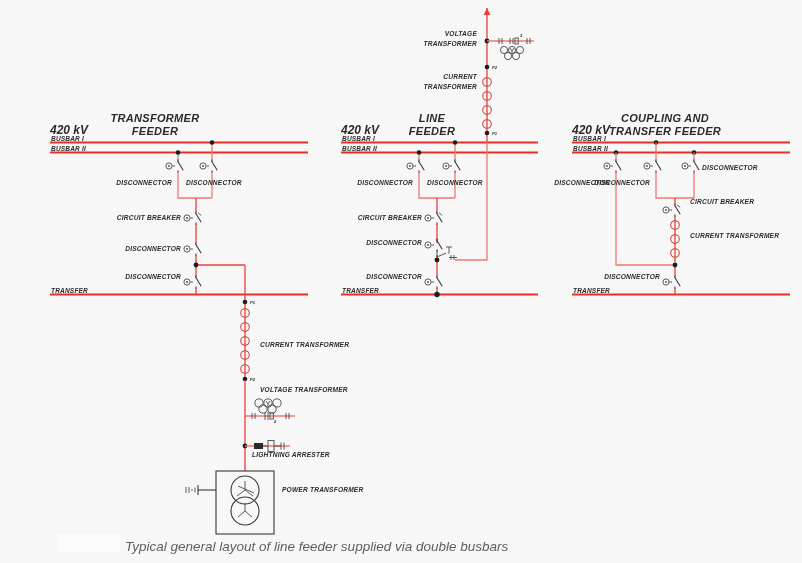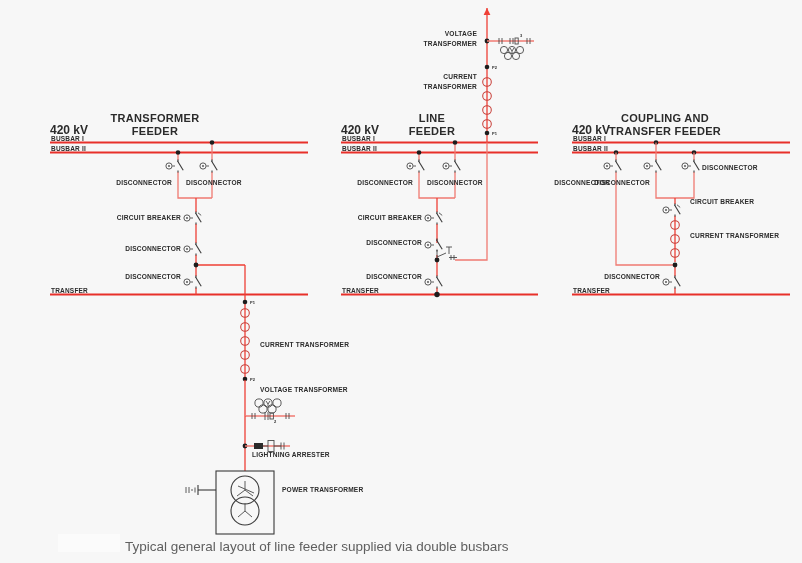--- a/index.html
+++ b/index.html
@@ -3,21 +3,21 @@
 <meta charset="utf-8">
 <style>
   html,body{margin:0;padding:0;}
   body{
     width:802px;height:563px;
     background:#f7f7f7;
     font-family:"Liberation Sans", sans-serif;
     overflow:hidden;
     position:relative;
   }
-  #diagram-root{position:absolute;left:0;top:0;width:774px;height:563px;}
+  #diagram-root{position:absolute;left:0;top:0;width:774px;height:563px;font-style:italic;}
   svg{display:block;}
   .lbl{font-family:"Liberation Sans", sans-serif;fill:#2b2b2b;}
   .t-title{font-size:11px;font-weight:bold;letter-spacing:.3px;}
   .t-kv{font-size:12px;font-weight:bold;}
   .t-bus{font-size:6.5px;font-weight:bold;letter-spacing:.2px;}
   .t-dev{font-size:6.6px;font-weight:bold;letter-spacing:.2px;}
   .t-tiny{font-size:4px;font-weight:bold;}
   .t-cap{font-size:13.5px;fill:#5f5f5f;}
   .red{stroke:#ef4036;stroke-width:1.3;fill:none;}
   .redthick{stroke:#e8302a;stroke-width:1.9;fill:none;}

